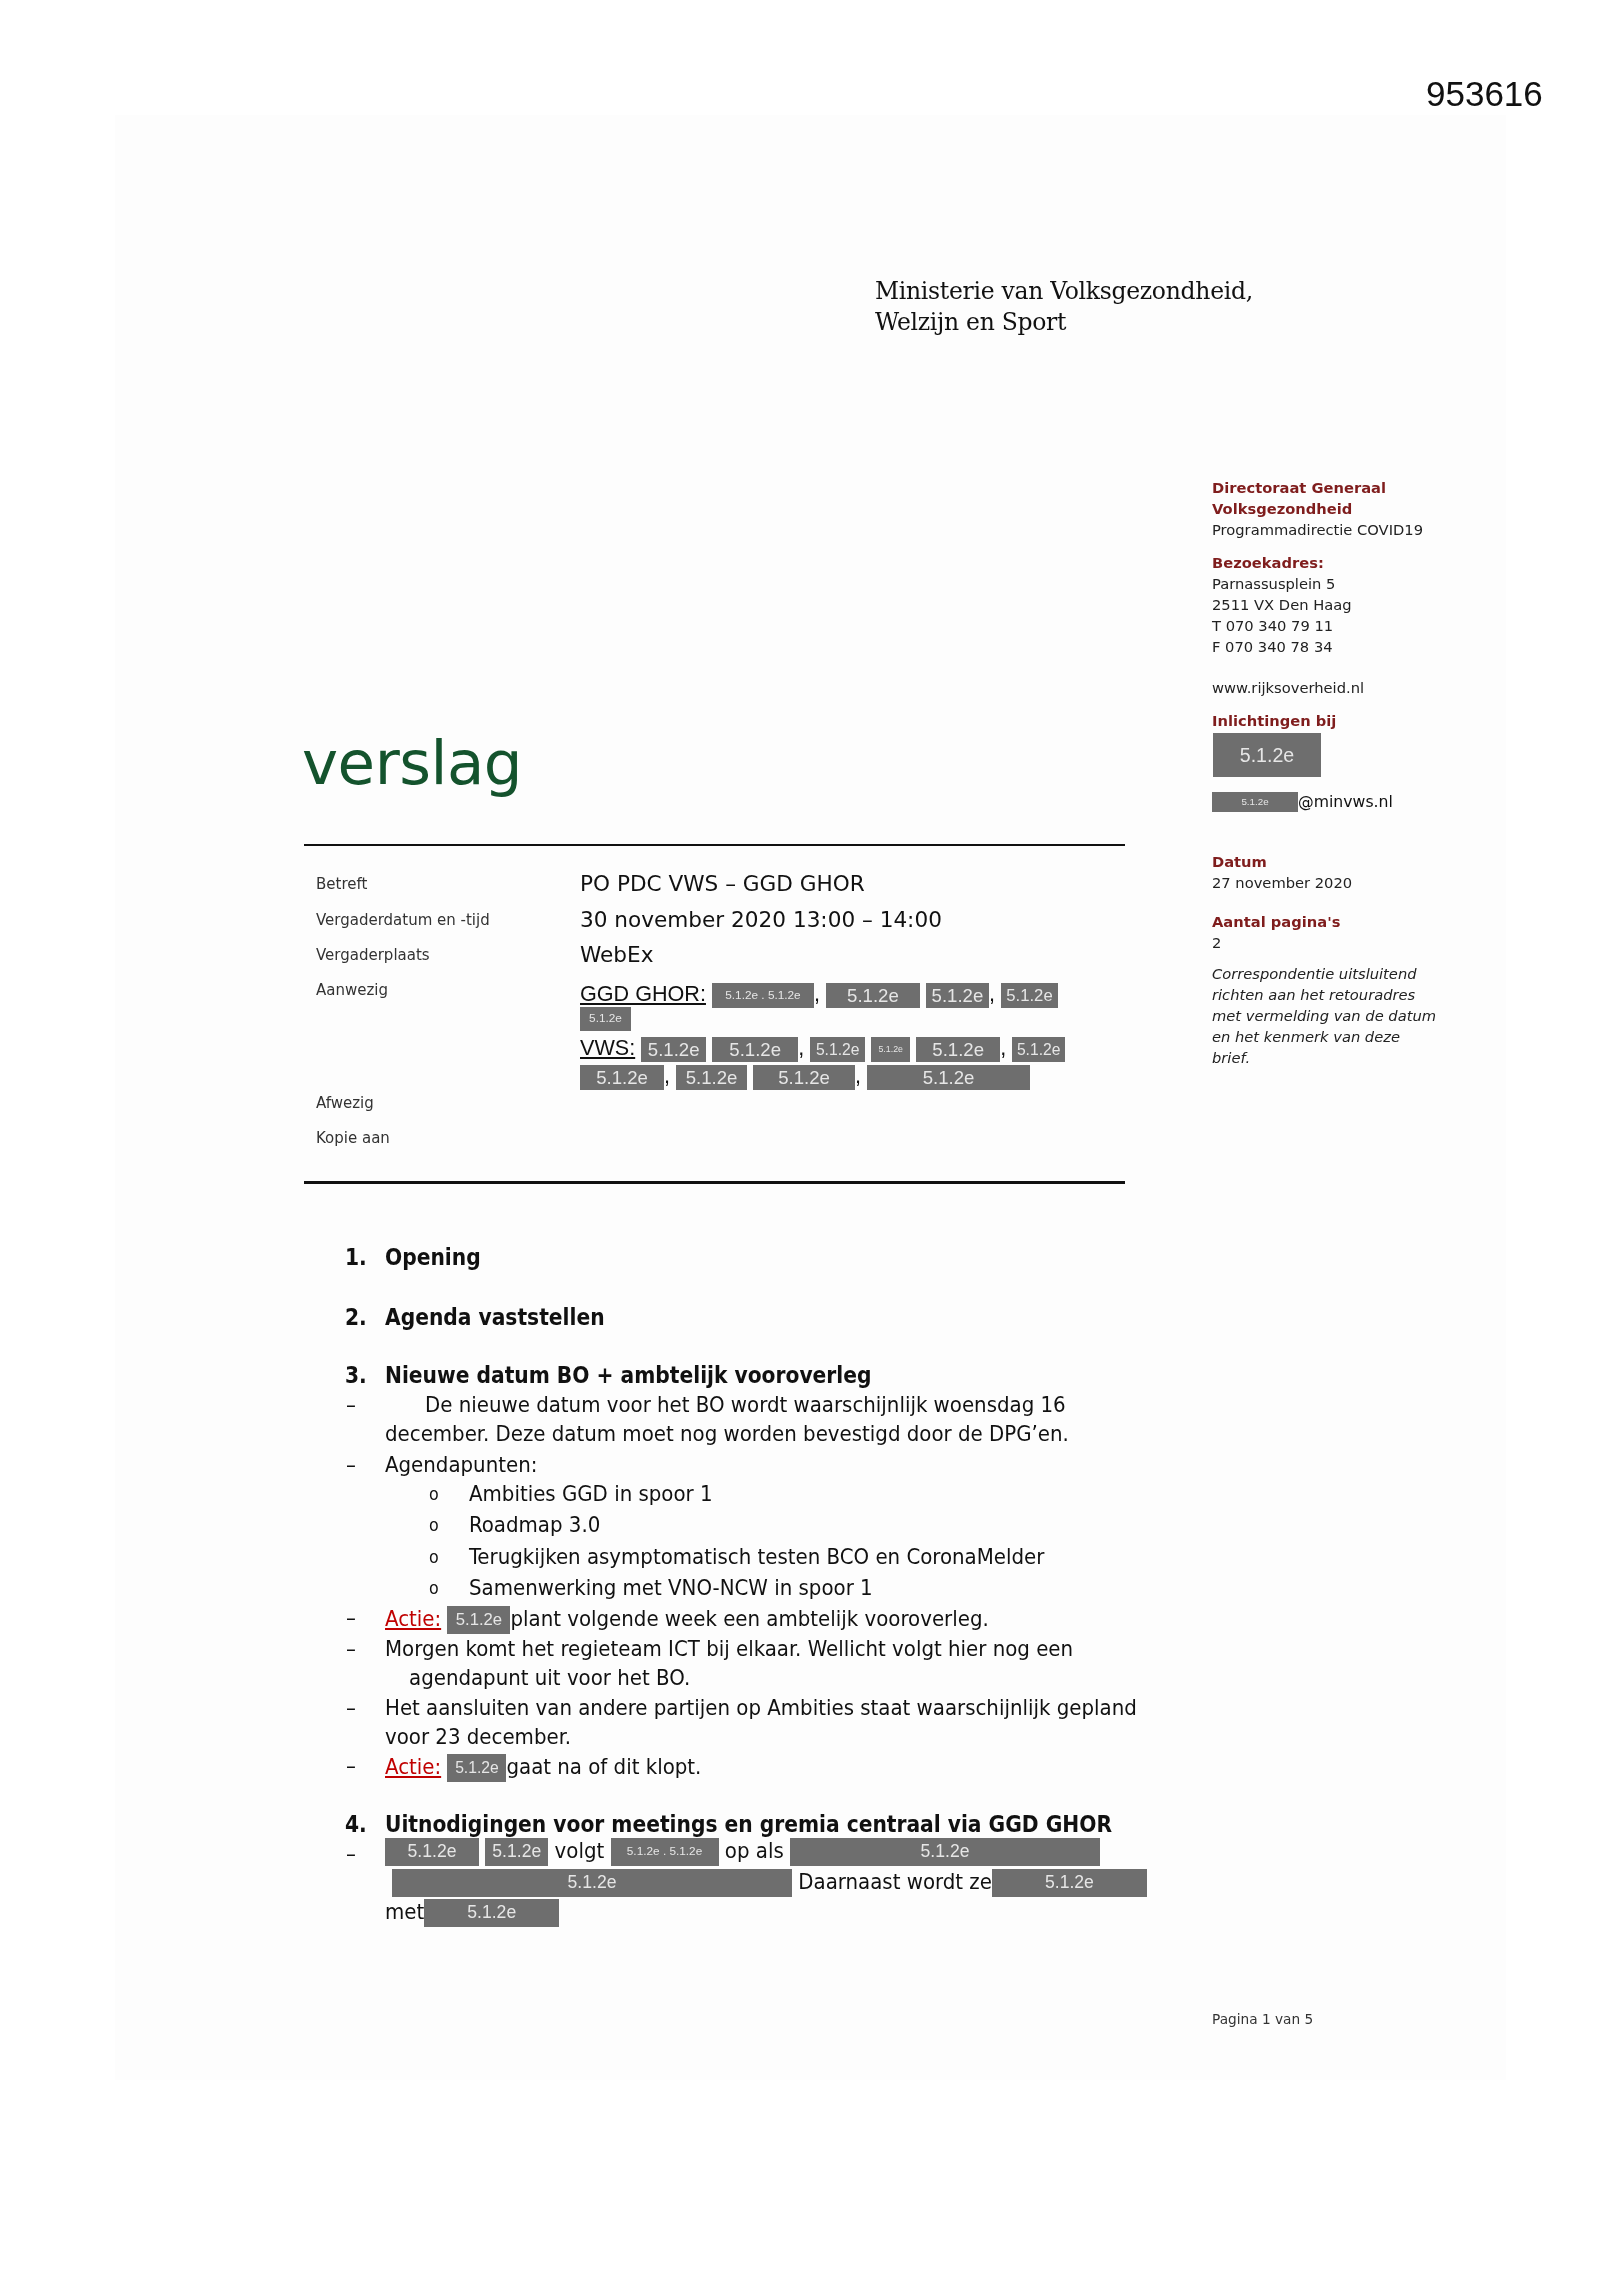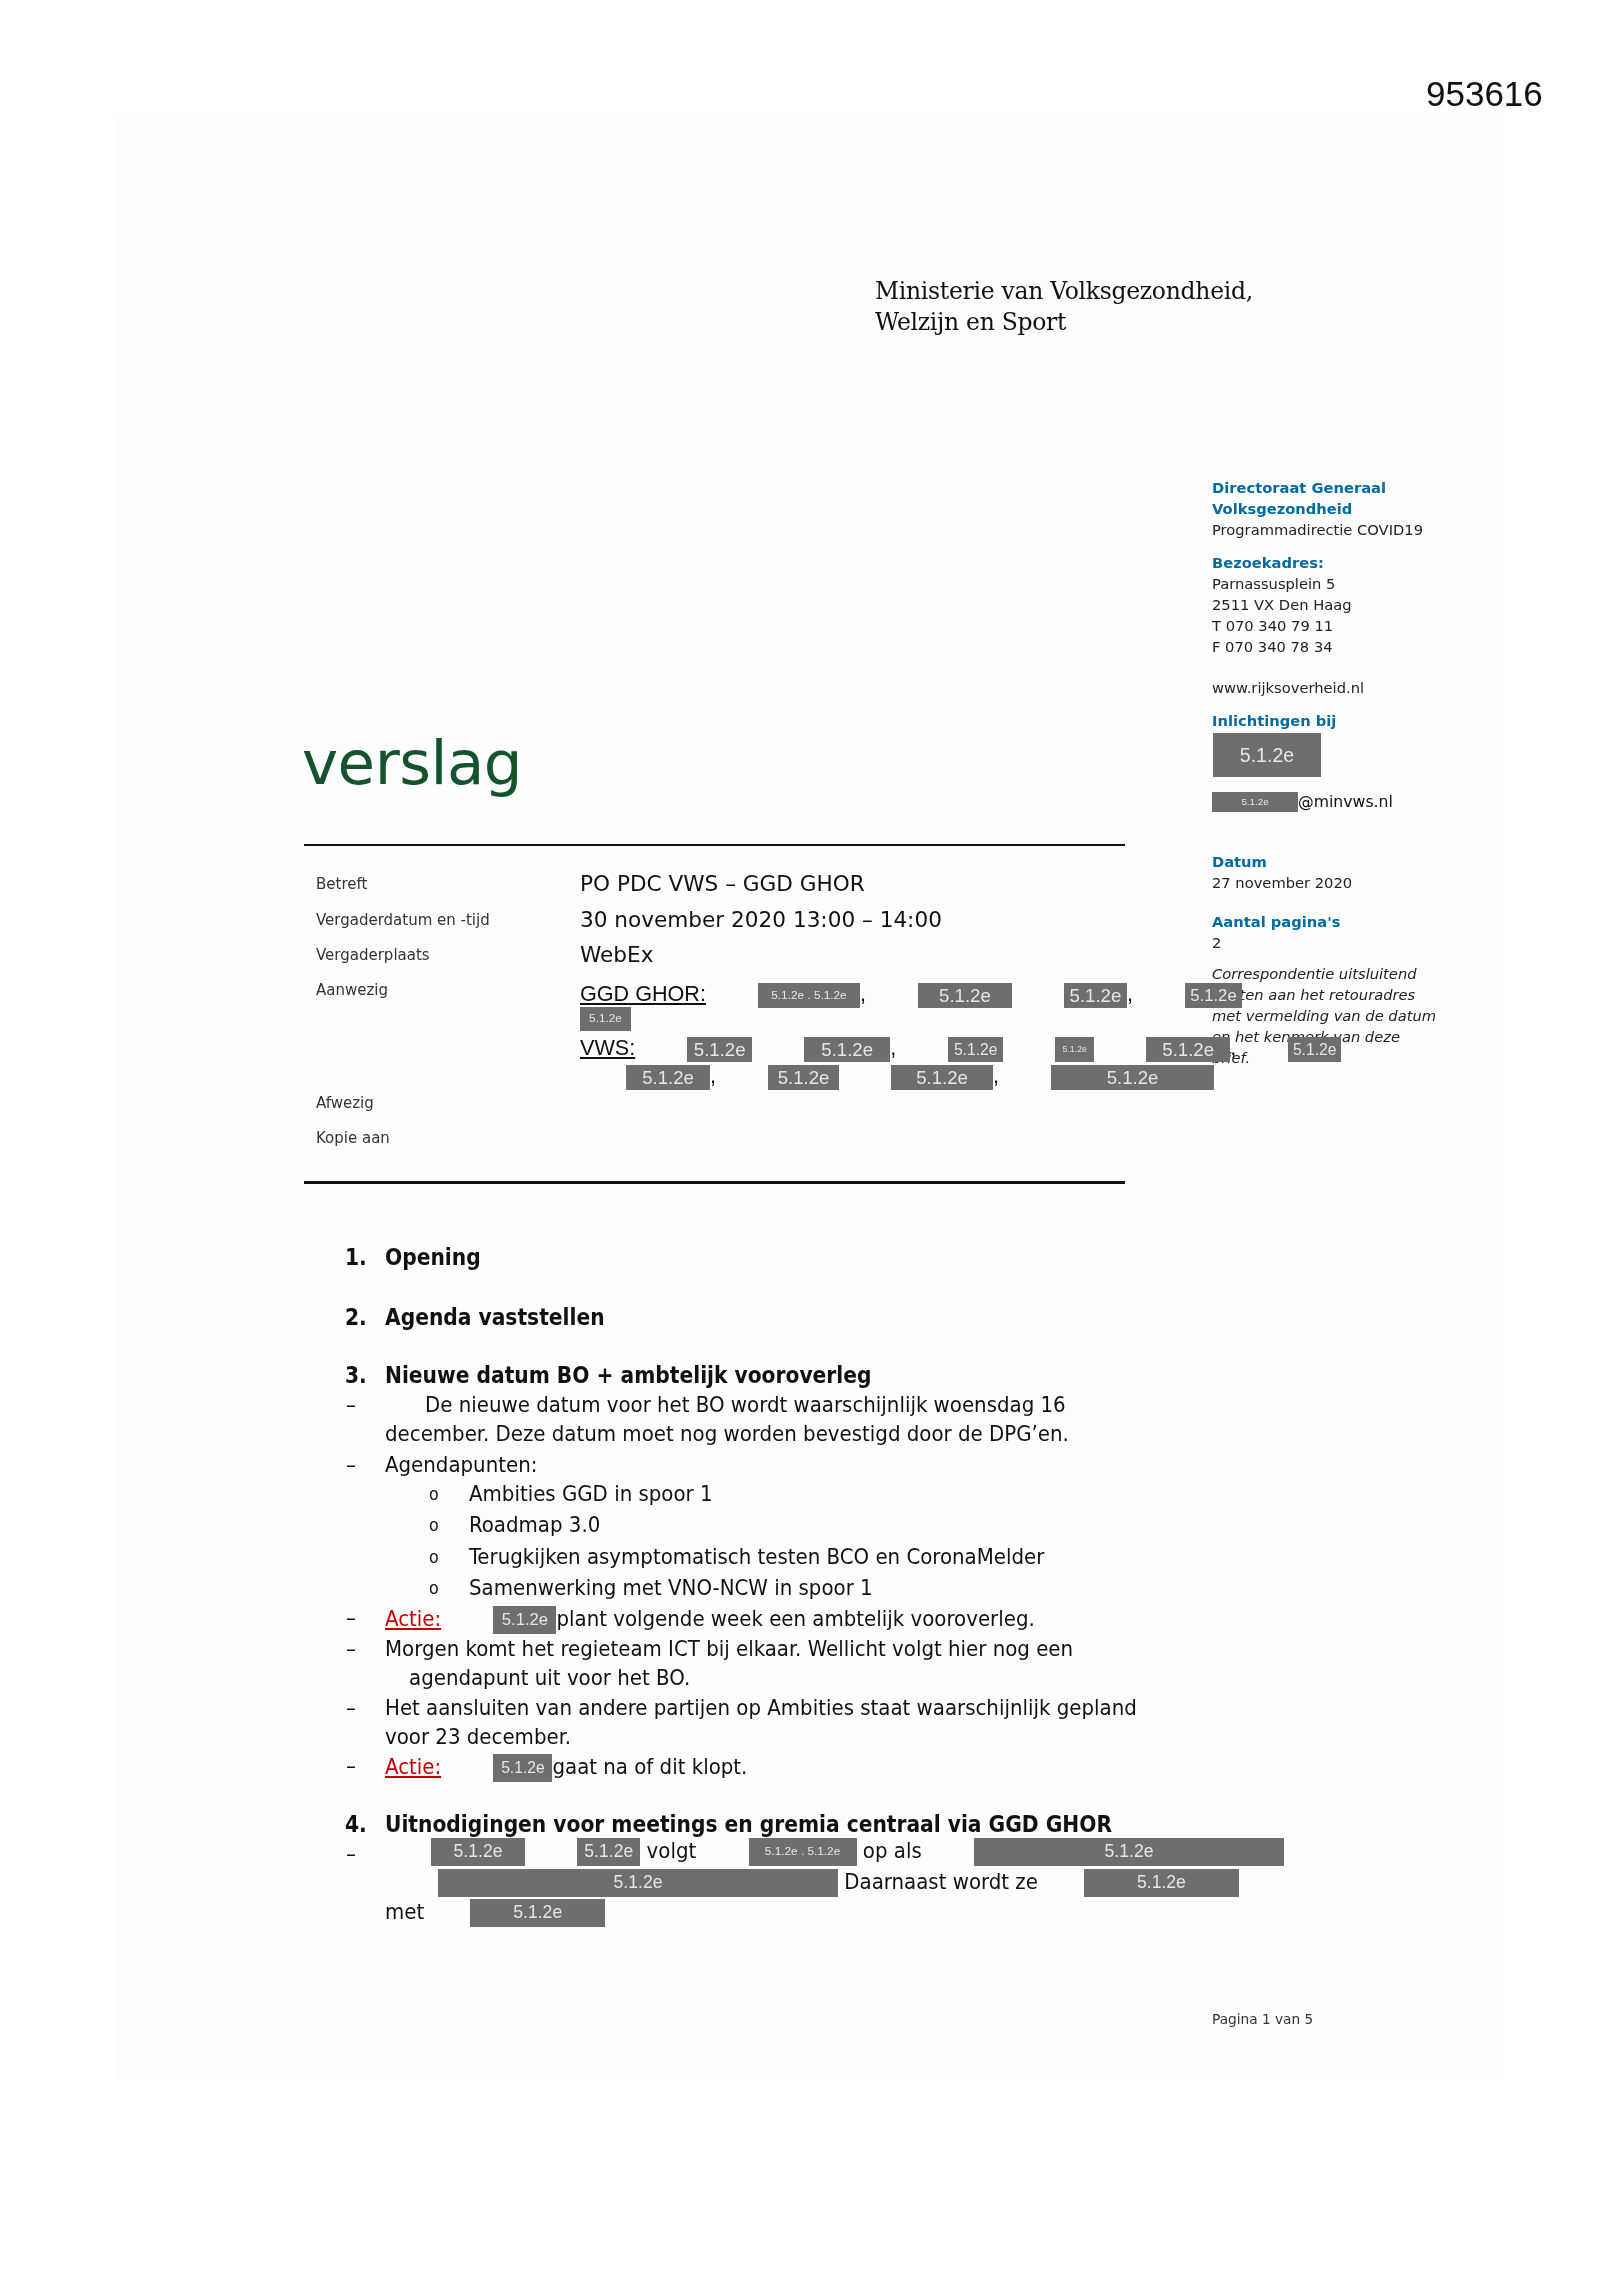--- a/index.html
+++ b/index.html
@@ -2,28 +2,28 @@
 <html><head>
 <meta charset="utf-8">
 <style>
   html, body { margin:0; padding:0; background:#ffffff; }
   body { width:1621px; height:2292px; position:relative; overflow:hidden; font-family:"DejaVu Sans", sans-serif; color:#111; }
   .scan { position:absolute; left:115px; top:115px; width:1391px; height:1965px; background:#fdfdfd; }
   .abs { position:absolute; }
   .docnum { left:1426px; top:74px; font-family:"Liberation Sans", sans-serif; font-size:35px; color:#111; }
   .ministry { left:875px; top:276px; font-family:"DejaVu Serif", serif; font-size:23.5px; line-height:31px; color:#111; letter-spacing:-0.3px; }
   .side { left:1212px; font-size:14.7px; line-height:21px; color:#222; }
-  .side b { color:#0369a1; }
+  .side b { color:#7f1d1d; }
   .title { left:302px; top:727px; font-size:61px; color:#14532d; letter-spacing:-0.5px; }
   .rule { left:304px; width:821px; background:#111; }
   .meta-label { left:316px; font-size:15px; color:#333; }
   .meta-value { left:580px; font-size:21.6px; color:#111; }
   .red { display:inline-block; background:#6e6e6e; color:#e6e6e6; font-family:"Liberation Sans", sans-serif; text-align:center; vertical-align:middle; box-sizing:border-box; }
   .line { position:absolute; white-space:nowrap; font-size:21.6px; color:#111; line-height:27.4px; }
-  .line .red { height:27.4px; line-height:27.4px; font-size:17.6px;margin-left:46px; }
+  .line .red { height:27.4px; line-height:27.4px; font-size:17.6px; }
   .u { text-decoration:underline; }
   .body { font-family:"DejaVu Sans Condensed","DejaVu Sans", sans-serif; font-size:22px; color:#111; }
   .h { font-weight:bold; font-size:22.5px; }
   .num { position:absolute; left:345px; font-weight:bold; font-size:22.5px; }
   .dash { position:absolute; left:346px; }
   .circ { position:absolute; left:429px; font-size:17.6px; }
   .act { color:#c00000; text-decoration:underline; }
   .footer { left:1212px; top:2011px; font-size:13.7px; color:#333; }
 </style>
 </head>

